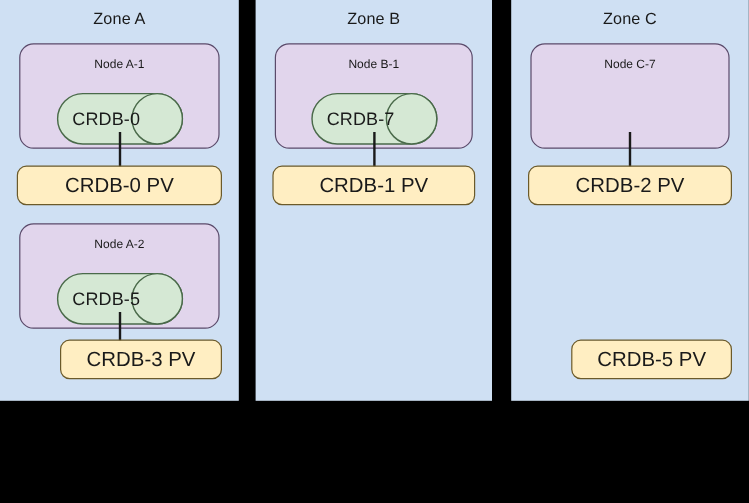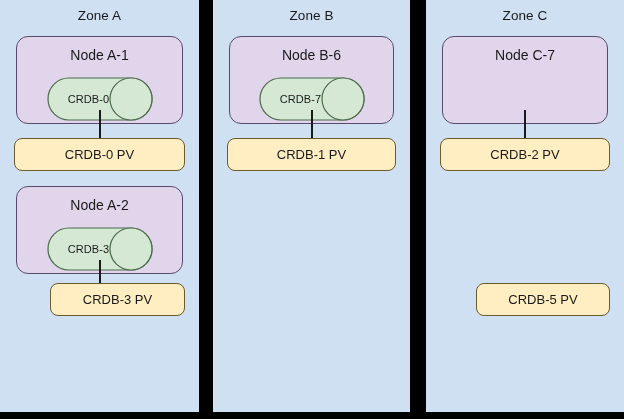--- a/index.html
+++ b/index.html
@@ -19,21 +19,21 @@
     position: relative;
     width: 624px;
     height: 419px;
     background: #000000;
   }
 
   
   .zone {
     position: absolute;
     top: 0;
-    height: 412px;
+    height: 334px;
     background: #cfe0f3;
     box-sizing: border-box;
     text-decoration: underline;
   }
   .zone-a { left: 0px;   width: 199px; }
   .zone-b { left: 213px; width: 197px; padding-left: 36px; }
   .zone-c { left: 426px; width: 198px; }
 
   .zone-title {
     position: absolute;
@@ -54,21 +54,21 @@
     border: 1px solid #5a4a6a;
     border-radius: 12px;
     box-sizing: border-box;
   }
   .node-title {
     position: absolute;
     top: 10px;
     left: 0;
     right: 0;
     text-align: center;
-    font-size: 14px;
+    font-size: 10px;
     color: #1a1a1a;
     line-height: 16px;
   }
 
   .node-row-1 { top: 36px;  height: 88px; left: 16px; right: 16px; }
   .node-row-2 { top: 186px; height: 88px; left: 16px; right: 16px; }
 
   
   .cylinder {
     position: absolute;
@@ -85,21 +85,21 @@
   }
   .cylinder-label {
     position: absolute;
     left: 0;
     top: 0;
     width: 84px;
     height: 44px;
     display: flex;
     align-items: center;
     justify-content: center;
-    font-size: 11px;
+    font-size: 15px;
     color: #1a1a1a;
     letter-spacing: 0.1px;
   }
 
   
   .connector {
     position: absolute;
     width: 2px;
     background: #1a1a1a;
     left: 50%;
@@ -111,21 +111,21 @@
   
   .pv {
     position: absolute;
     background: #ffeec2;
     border: 1px solid #6b5a2a;
     border-radius: 8px;
     box-sizing: border-box;
     display: flex;
     align-items: center;
     justify-content: center;
-    font-size: 13px;
+    font-size: 17px;
     color: #1a1a1a;
   }
   .pv-row-1 { top: 138px; height: 33px; left: 14px; right: 14px; }
   .pv-row-2 { top: 283px; height: 33px; left: 14px; right: 14px; margin-left: 36px; }
 </style>
 </head>
 <body>
 
 <div id="diagram">
 
@@ -147,34 +147,34 @@
 
     <div class="pv pv-row-1">CRDB-0 PV</div>
 
     <div class="node node-row-2">
       <div class="node-title">Node A-2</div>
       <div class="cylinder">
         <svg viewBox="0 0 106 44" xmlns="http://www.w3.org/2000/svg">
           <path d="M22,1 H84 A21,21 0 0 1 84,43 H22 A21,21 0 0 1 22,1 Z" fill="#d5e8d4" stroke="#4a6a4a" stroke-width="1.2"></path>
           <circle cx="84" cy="22" r="21" fill="#d5e8d4" stroke="#4a6a4a" stroke-width="1.2"></circle>
         </svg>
-        <div class="cylinder-label">CRDB-3</div>
+        <div class="cylinder-label">CRDB-5</div>
       </div>
     </div>
 
     <div class="connector connector-2"></div>
 
     <div class="pv pv-row-2">CRDB-3 PV</div>
   </div>
 
   <div class="zone zone-b">
     <div class="zone-title">Zone B</div>
 
     <div class="node node-row-1">
-      <div class="node-title">Node B-6</div>
+      <div class="node-title">Node B-1</div>
       <div class="cylinder">
         <svg viewBox="0 0 106 44" xmlns="http://www.w3.org/2000/svg">
           <path d="M22,1 H84 A21,21 0 0 1 84,43 H22 A21,21 0 0 1 22,1 Z" fill="#d5e8d4" stroke="#4a6a4a" stroke-width="1.2"></path>
           <circle cx="84" cy="22" r="21" fill="#d5e8d4" stroke="#4a6a4a" stroke-width="1.2"></circle>
         </svg>
         <div class="cylinder-label">CRDB-7</div>
       </div>
     </div>
 
     <div class="connector connector-1"></div>

